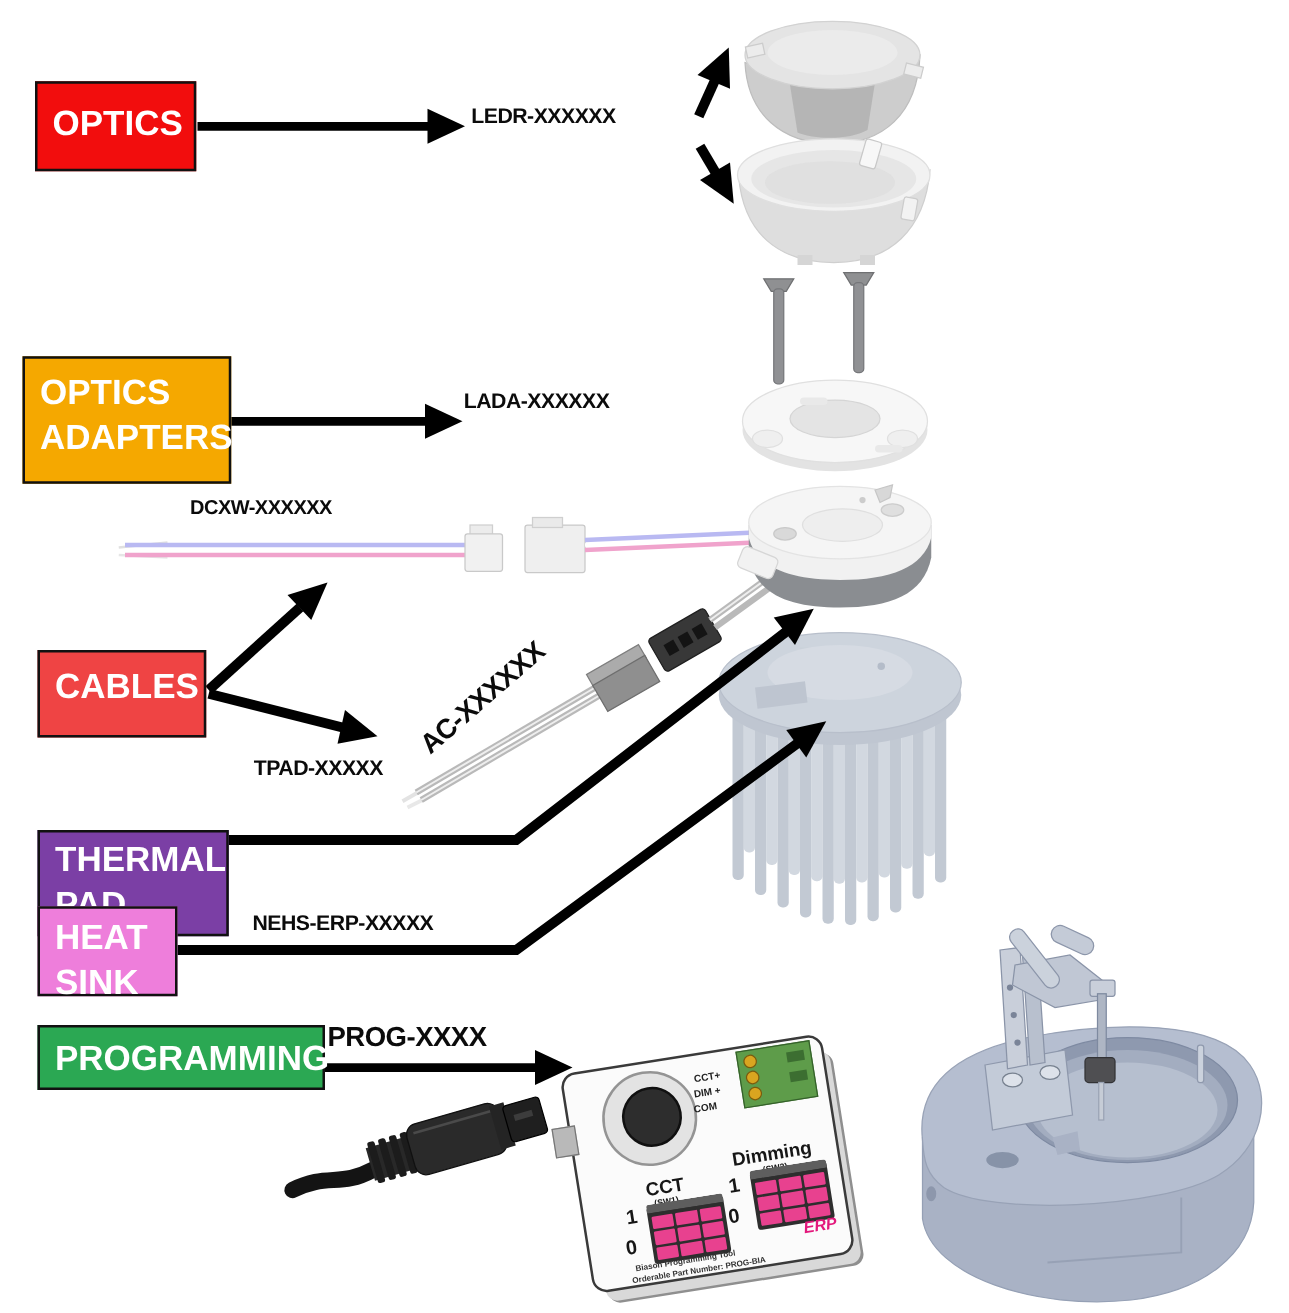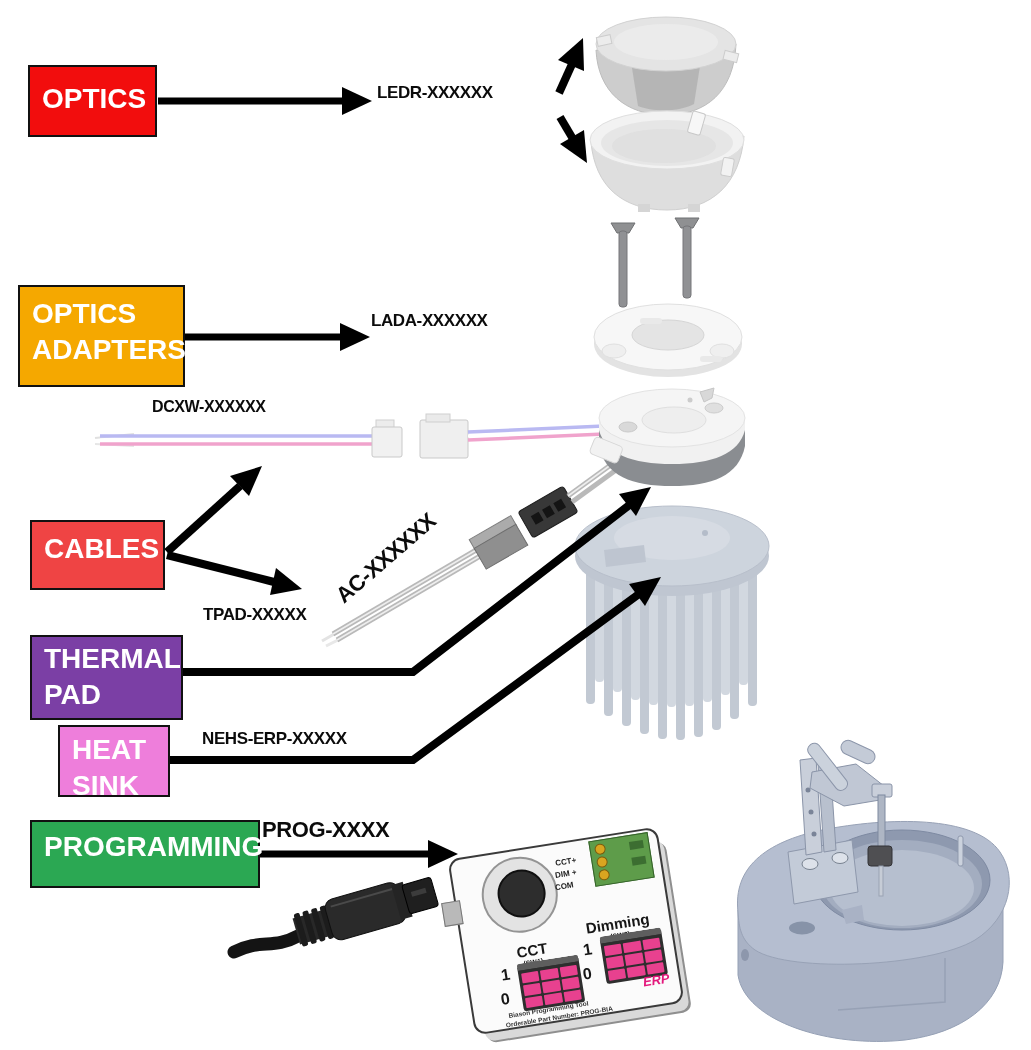--- a/index.html
+++ b/index.html
@@ -5,23 +5,23 @@
   html,body{margin:0;padding:0;background:#ffffff;}
   #canvas{position:relative;width:1031px;height:1050px;background:#ffffff;overflow:hidden;
           font-family:"Liberation Sans",sans-serif;}
   #art{position:absolute;left:0;top:0;z-index:1;}
   .box{position:absolute;z-index:3;border:2.5px solid #111;color:#fff;font-weight:700;
        font-size:28px;line-height:1.28;padding:9px 0 0 12px;box-sizing:border-box;}
   .box span{display:block;}
   #box-optics{left:28px;top:65px;width:129px;height:72px;padding-top:14px;}
   #box-adapters{left:18px;top:285px;width:167px;height:102px;}
   #box-cables{left:30px;top:520px;width:135px;height:70px;}
-  #box-thermal{left:30px;top:635px;width:153px;height:85px;padding-top:4px;}
+  #box-thermal{left:30px;top:664px;width:153px;height:85px;padding-top:4px;}
   #box-heatsink{left:30px;top:725px;width:112px;height:72px;padding-top:5px;}
-  #box-programming{left:30px;top:820px;width:230px;height:68px;padding-top:7px;}
+  #box-programming{left:30px;top:820px;width:230px;height:52px;padding-top:7px;}
   .pn{position:absolute;z-index:3;font-weight:700;font-size:17px;color:#0b0b0b;letter-spacing:-0.4px;white-space:nowrap;}
   #pn-optics{left:377px;top:83px;}
   #pn-adapters{left:371px;top:311px;}
   #pn-dc{left:152px;top:398px;font-size:16px;}
   #pn-ac{left:331px;top:589px;transform:rotate(-41deg);transform-origin:0 0;font-size:22px;}
   #pn-thermal{left:203px;top:605px;}
   #pn-heatsink{left:202px;top:729px;text-align:center;}
   #pn-programming{left:262px;top:817px;font-size:22px;}
 
   
@@ -265,21 +265,21 @@
     <span>OPTICS</span>
     <span>ADAPTERS</span>
   </div>
   <div class="box" id="box-cables" style="background: #ef4444;">
     <span>CABLES</span>
   </div>
   <div class="box" id="box-thermal" style="background: rgb(123, 63, 165);">
     <span>THERMAL</span>
     <span>PAD</span>
   </div>
-  <div class="box" id="box-heatsink" style="background: rgb(238, 126, 219); margin-left: 28px;">
+  <div class="box" id="box-heatsink" style="background: rgb(238, 126, 219);">
     <span>HEAT</span>
     <span>SINK</span>
   </div>
   <div class="box" id="box-programming" style="background: rgb(43, 168, 83);">
     <span>PROGRAMMING</span>
   </div>
 
   <div class="pn" id="pn-optics">LEDR-XXXXXX</div>
   <div class="pn" id="pn-adapters">LADA-XXXXXX</div>
   <div class="pn" id="pn-dc">DCXW-XXXXXX</div>

